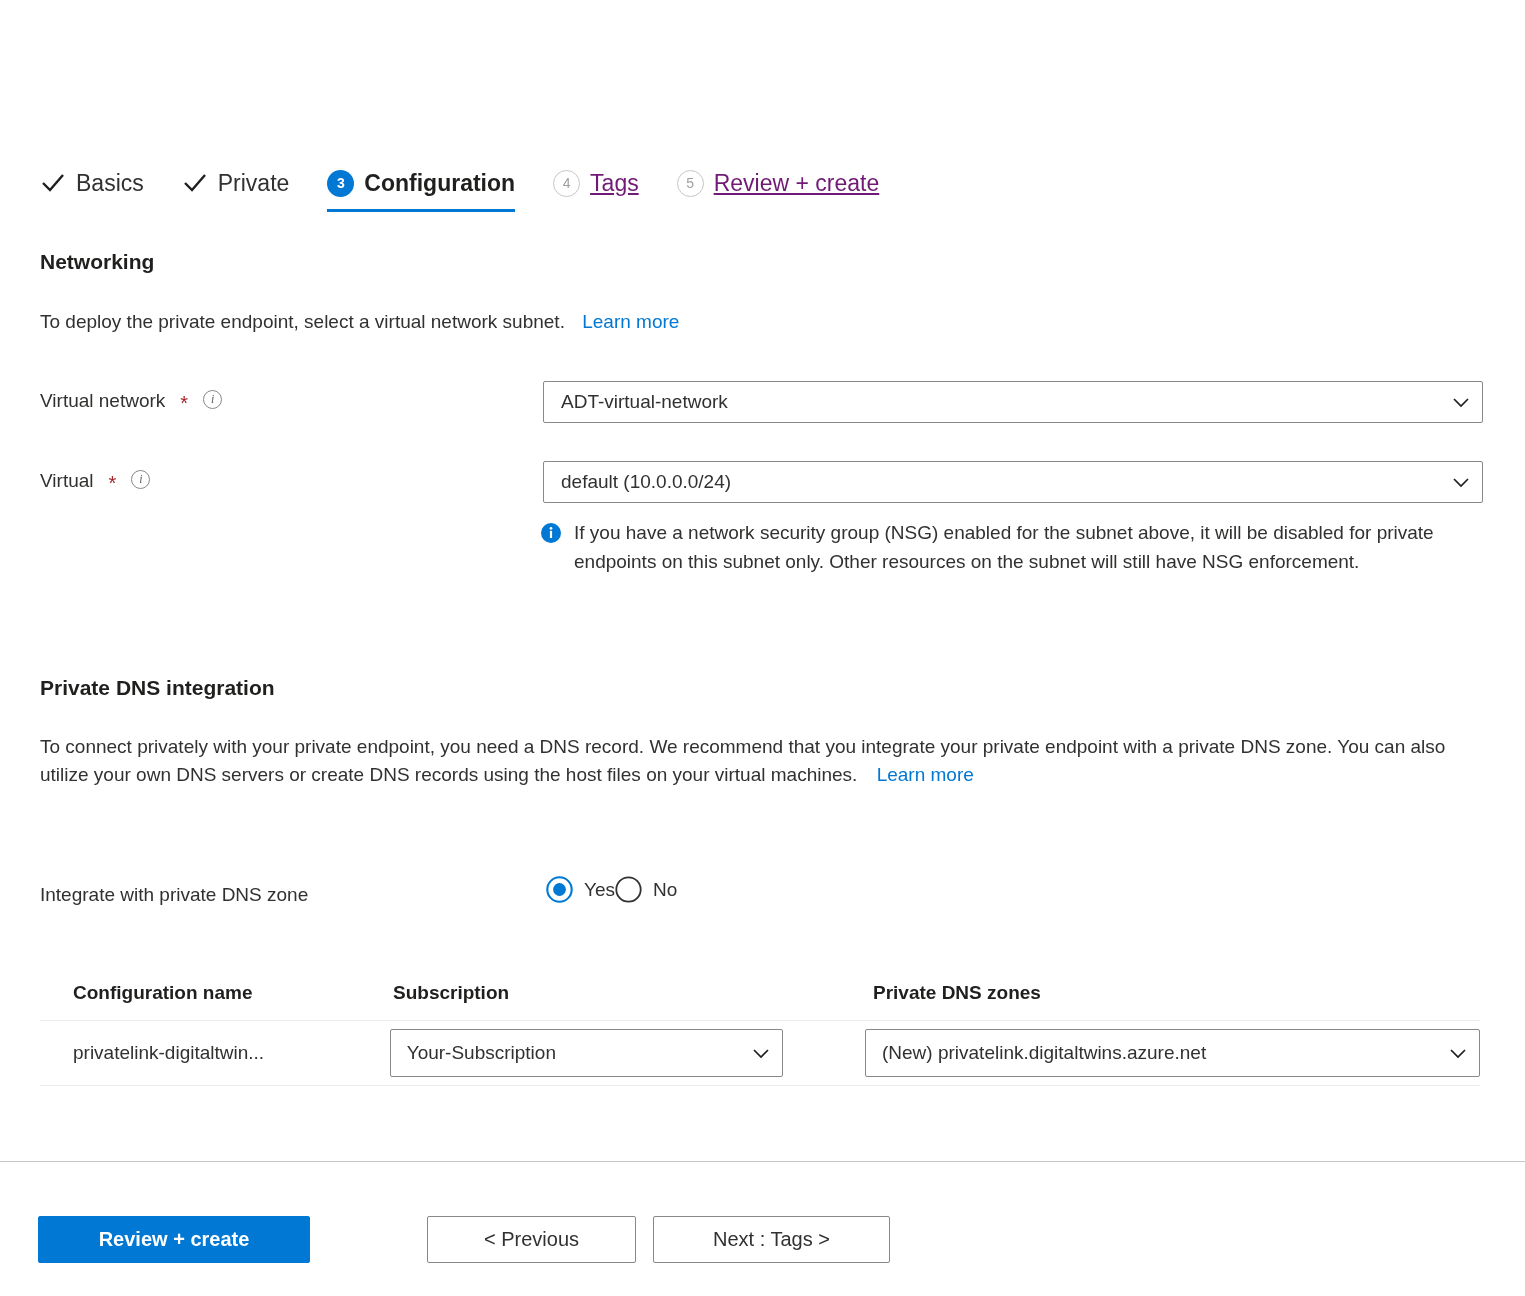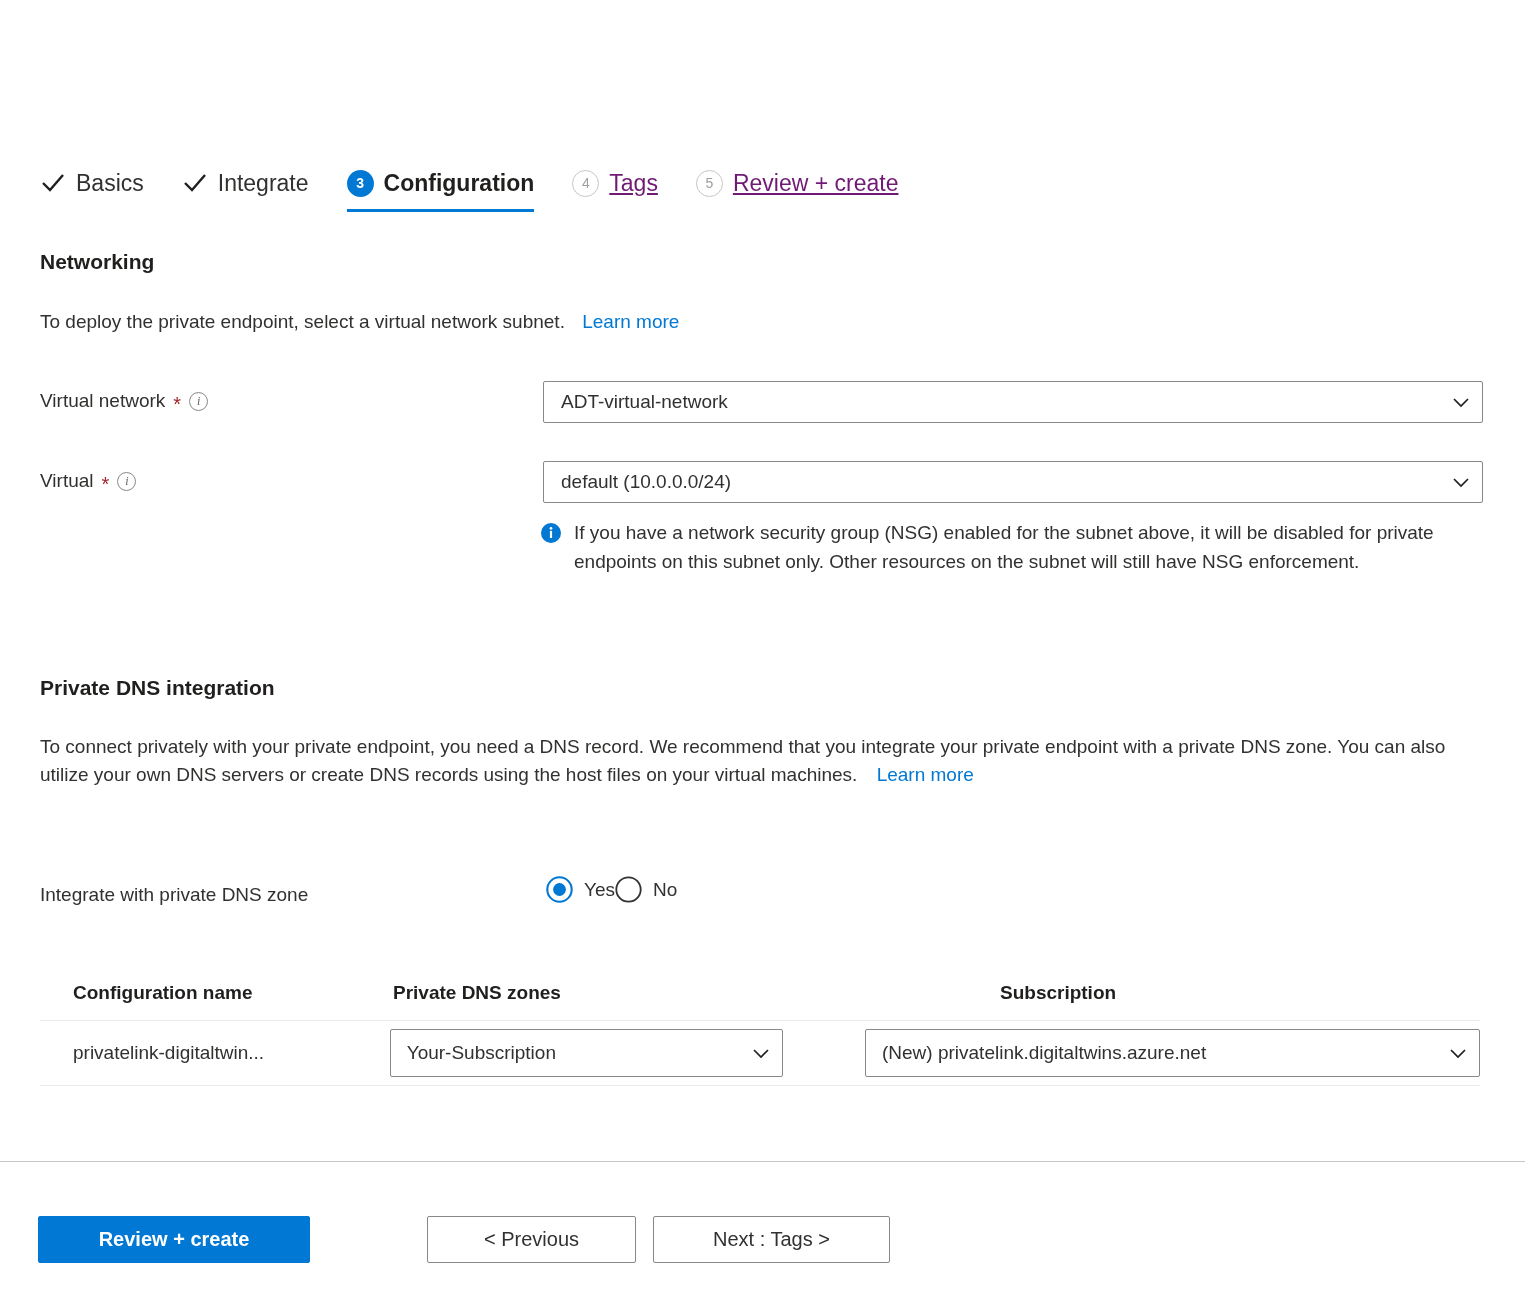--- a/index.html
+++ b/index.html
@@ -93,22 +93,21 @@
     cursor: pointer;
   }
 
   
   .field-label {
     position: absolute;
     left: 40px;
     font-size: 19px;
     color: #323130;
     display: flex;
-    align-items: center;
-    gap: 8px;
+    gap: 15px;
     white-space: nowrap;
   }
   .req-star { color: #a4262c; font-size: 20px; line-height: 1; position: relative; top: 3px; }
   .info-circle {
     width: 19px; height: 19px;
     border-radius: 50%;
     border: 1.4px solid #8a8886;
     color: #605e5c;
     font-size: 12px;
     font-family: "Liberation Serif", serif;
@@ -254,21 +253,21 @@
       <svg class="check-icon" viewBox="0 0 26 26">
         <polyline points="3,13 10,20 23,5" fill="none" stroke="#201f1e" stroke-width="2.4"></polyline>
       </svg>
       <span class="tab-label">Basics</span>
     </div>
 
     <div class="tab done">
       <svg class="check-icon" viewBox="0 0 26 26">
         <polyline points="3,13 10,20 23,5" fill="none" stroke="#201f1e" stroke-width="2.4"></polyline>
       </svg>
-      <span class="tab-label">Integrate</span>
+      <span class="tab-label">Private</span>
     </div>
 
     <div class="tab current">
       <span class="num-circle active">3</span>
       <span class="tab-label">Configuration</span>
       <span class="tab-underline"></span>
     </div>
 
     <div class="tab pending">
       <span class="num-circle idle">4</span>
@@ -344,22 +343,22 @@
       <svg class="radio-box" viewBox="0 0 27 27">
         <circle cx="13.5" cy="13.5" r="12.2" fill="#ffffff" stroke="#323130" stroke-width="1.8"></circle>
       </svg>
       <span class="radio-text">No</span>
     </label>
   </div>
 
   <div class="dns-table">
     <div class="dns-thead">
       <div class="th col-name">Configuration name</div>
+      <div class="th col-sub">Subscription</div>
       <div class="th col-zone">Private DNS zones</div>
-      <div class="th col-sub">Subscription</div>
     </div>
 
     <div class="dns-row">
       <div class="cell-text col-name">privatelink-digitaltwin...</div>
       <div class="col-sub" style="padding-right:25px;">
         <div class="inline-dd" style="width:393px;">
           <span class="dd-value">Your-Subscription</span>
           <svg class="chev" viewBox="0 0 22 22">
             <polyline points="4,8 11,15 18,8" fill="none" stroke="#201f1e" stroke-width="1.7"></polyline>
           </svg>

